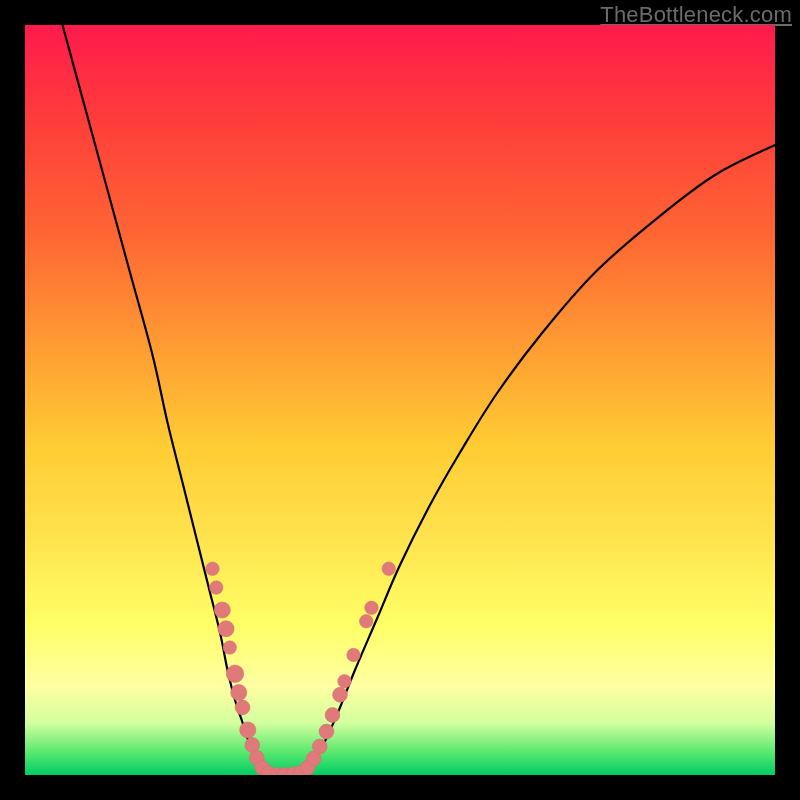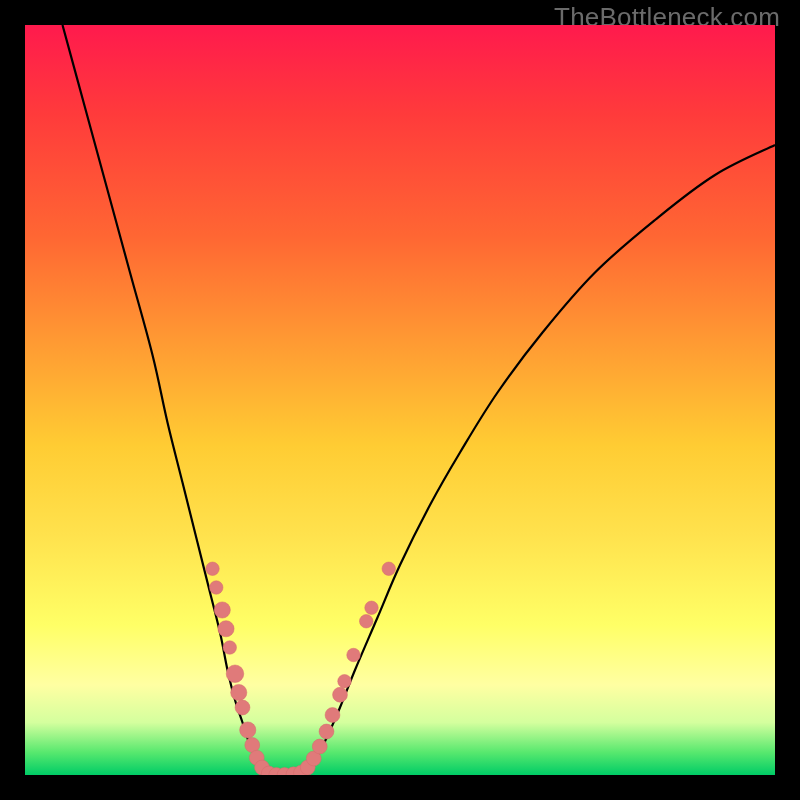--- a/index.html
+++ b/index.html
@@ -33,26 +33,27 @@
       #ffe24d 68%,
       #ffff66 80%,
       #ffffa2 88%,
       #d4ff9e 93%,
       #57e86e 97%,
       #00cc66 100%);
   }
   .watermark {
     position: absolute;
     top: 2px;
-    right: 20px;
+    right: 8px;
     font-family: Arial, Helvetica, sans-serif;
-    font-size: 26px;
+    font-size: 22px;
     color: #6b6b6b;
     letter-spacing: 0.2px;
     user-select: none;
+    text-decoration: underline;
   }
   svg.curves {
     position: absolute;
     left: 0;
     top: 0;
     width: 750px;
     height: 750px;
   }
 </style>
 </head>

